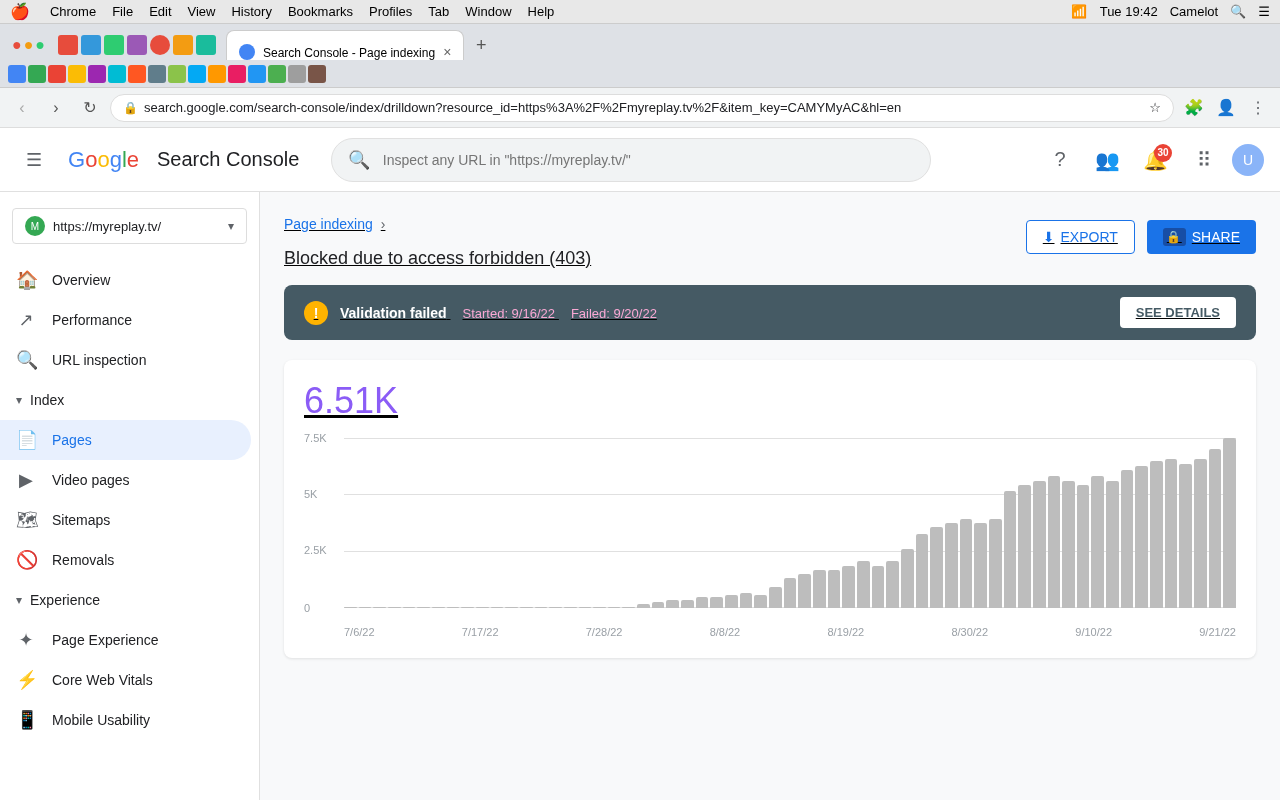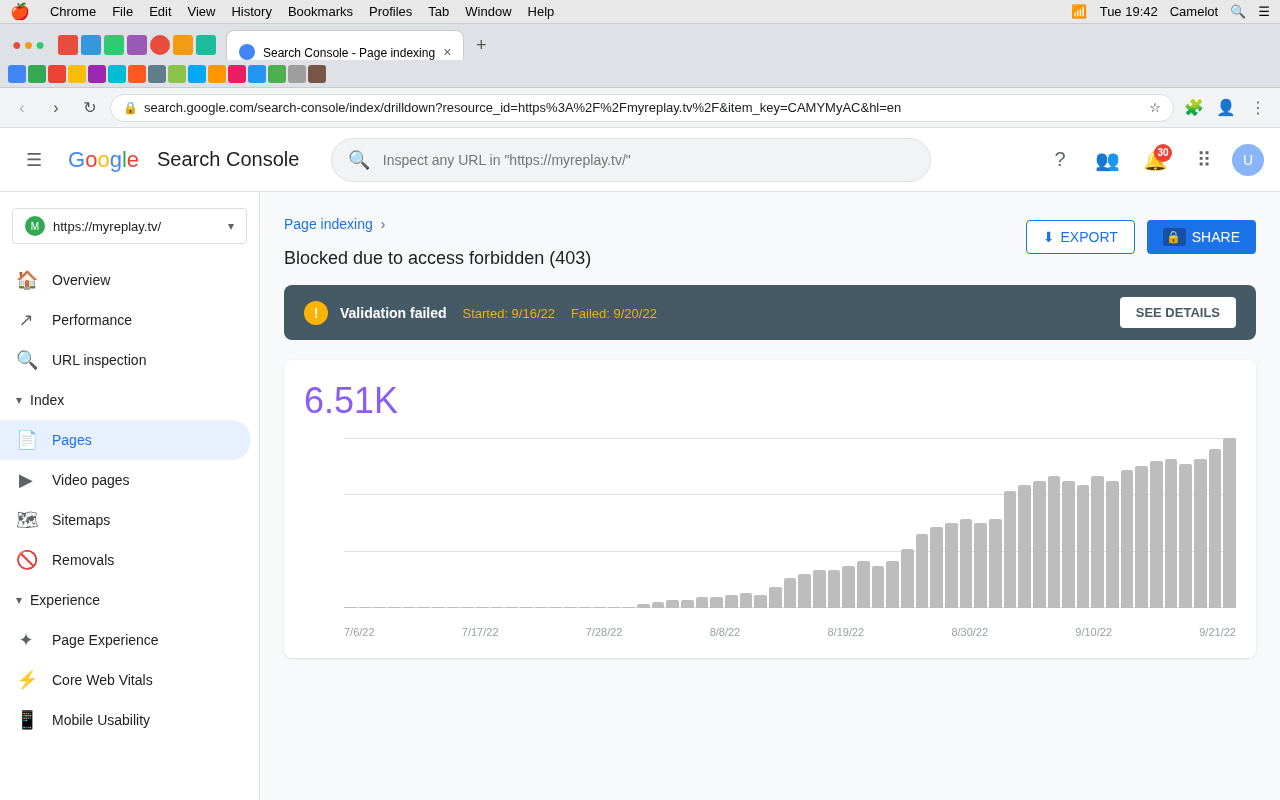--- a/index.html
+++ b/index.html
@@ -229,20 +229,21 @@
       font-weight: 500;
     }
     .nav-section-header .collapse-icon { font-size: 12px; color: #5f6368; }
 
     
     .content-area {
       flex: 1;
       background: #f8f9fa;
       overflow-y: auto;
       padding: 24px;
+      text-decoration: underline;
     }
 
     
     .breadcrumb {
       display: flex;
       align-items: center;
       gap: 8px;
       margin-bottom: 16px;
       font-size: 14px;
     }
@@ -302,21 +303,21 @@
       background: #ffb300;
       border-radius: 50%;
       display: flex; align-items: center; justify-content: center;
       font-size: 14px;
       font-weight: 700;
       color: #fff;
       flex-shrink: 0;
     }
     .validation-text { flex: 1; }
     .validation-title { font-weight: 600; font-size: 14px; text-align: center; }
-    .validation-dates { font-size: 13px; color: #eab308; margin-left: 12px; }
+    .validation-dates { font-size: 13px; color: #f9a8d4; margin-left: 12px; }
     .btn-see-details {
       padding: 8px 16px;
       background: #fff;
       color: #455a64;
       border: none;
       border-radius: 4px;
       cursor: pointer;
       font-size: 13px;
       font-weight: 600;
     }
@@ -588,20 +589,26 @@
           <span class="validation-dates">Failed: 9/20/22</span>
         </div>
         <button class="btn-see-details">SEE DETAILS</button>
       </div>
 
       <div class="chart-card">
         <div class="chart-value">6.51K</div>
 
         <div class="bar-chart-container">
 
+          <div style="position:absolute;top:0;left:0;width:36px;bottom:30px;">
+            <span class="y-label" style="top:0%;">7.5K</span>
+            <span class="y-label" style="top:33%;">5K</span>
+            <span class="y-label" style="top:66%;">2.5K</span>
+            <span class="y-label" style="top:100%;">0</span>
+          </div>
 
           <div class="bar-chart-grid">
             <div class="grid-line"></div>
             <div class="grid-line"></div>
             <div class="grid-line"></div>
             <div class="grid-line"></div>
           </div>
 
           <div class="bars-area" id="bars-container">
               <div class="bar" style="height: 1px;"></div>

